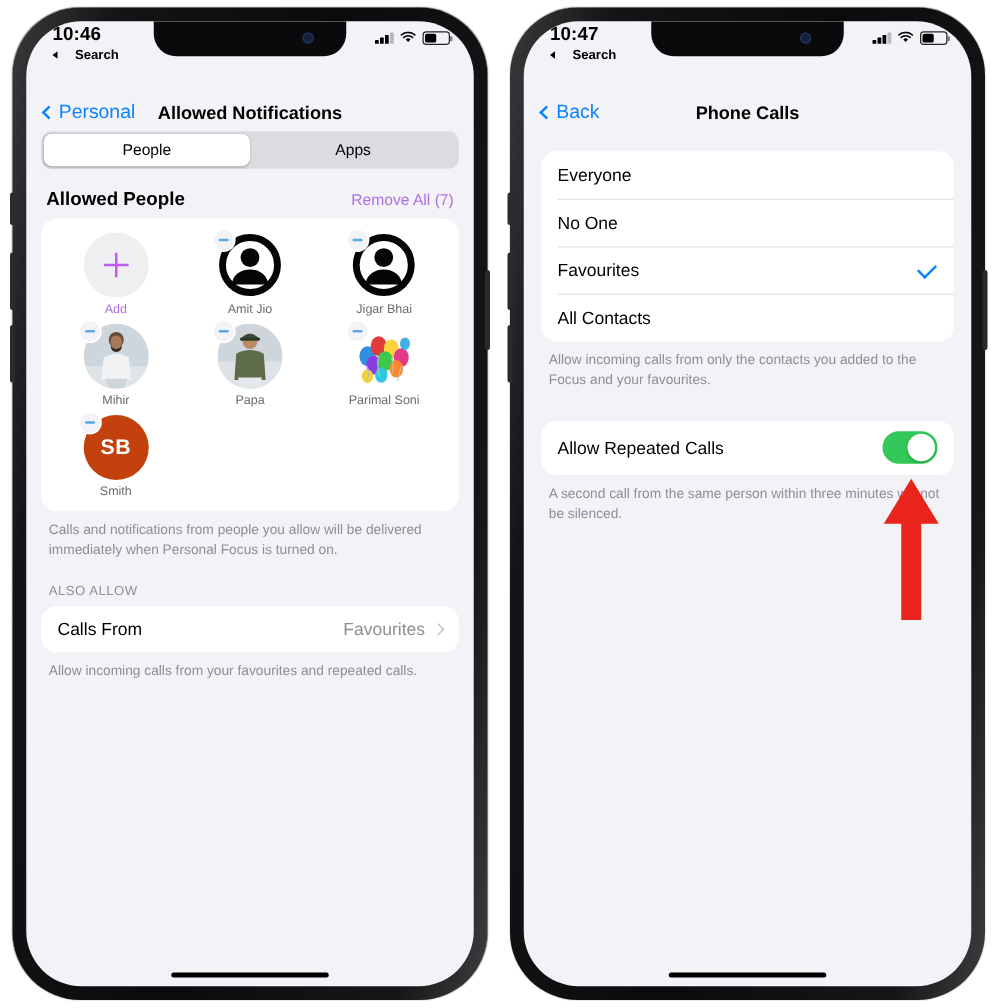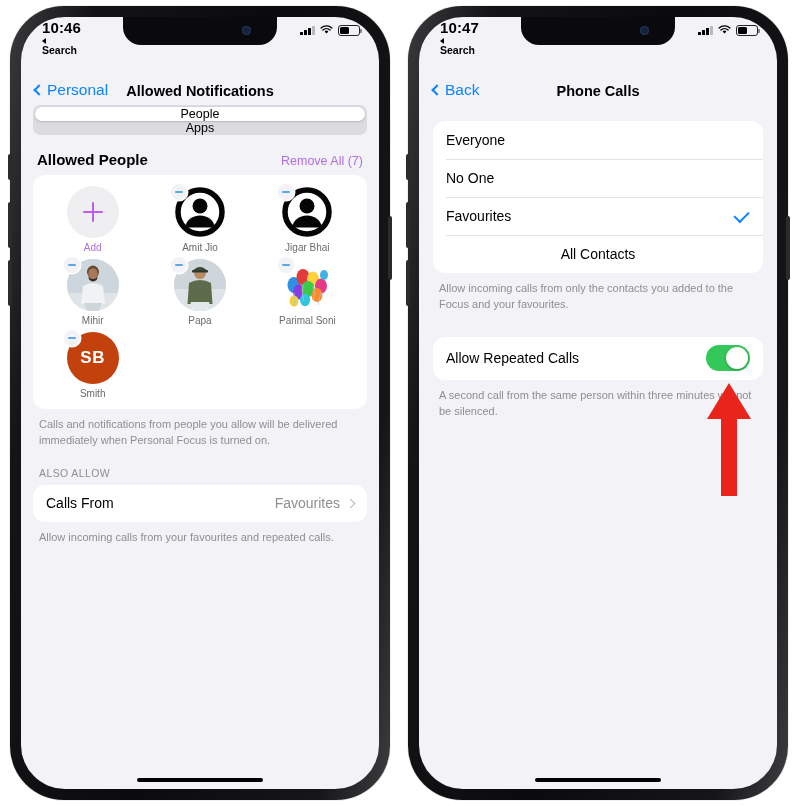--- a/index.html
+++ b/index.html
@@ -64,21 +64,21 @@
     position: relative; height: 44px; z-index: 20;
     padding: 3px 20px 0 20px;
   }
   .sb-time {
     position:absolute; left: 21px; top: 2px;
     font-size: 15px; font-weight: 700; color:#000; letter-spacing:.1px;
   }
   .sb-search {
     position:absolute; left: 21px; top: 21px;
     font-size: 10.5px; font-weight: 700; color:#000;
-    display:flex; align-items:flex-start; gap:0;flex-direction:column;
+    display:flex; align-items:center; gap:14px;
   }
   .sb-search .tri {
     width:0;height:0;border-top:3.5px solid transparent;border-bottom:3.5px solid transparent;
     border-right:4.5px solid #000; display:inline-block;
   }
   .sb-right {
     position:absolute; right: 19px; top: 8px;
     display:flex; align-items:center; gap:5px;
   }
   .sig { display:flex; align-items:flex-end; gap:1.5px; height:10px; }
@@ -114,21 +114,21 @@
     position:absolute; left:0; right:0; text-align:center;
     font-size:14.5px; font-weight:700; color:#000; pointer-events:none;
   }
 
   
   .content { padding: 0 12px; }
 
   
   .segmented {
     display:flex; background:#dcdce0; border-radius:8px; padding:2px;
-    margin: 6px 0 4px 0; height: 30px; flex-direction: column;
+    margin: 6px 0 4px 0; height: 30px;
   }
   .seg {
     flex:1; display:flex; align-items:center; justify-content:center;
     font-size:12.5px; color:#000; border-radius:6.5px; cursor:pointer;
   }
   .seg.active { background:#fff; box-shadow:0 1px 2px rgba(0,0,0,.16), 0 0 1px rgba(0,0,0,.12); font-weight:500; }
 
   
   .sect-head {
     display:flex; align-items:baseline; justify-content:space-between;
@@ -482,21 +482,21 @@
           <div class="row" style="height:38px;">
             <span class="row-label">Everyone</span>
           </div>
           <div class="row" style="height:38px;">
             <span class="row-label">No One</span>
           </div>
           <div class="row" style="height:38px;">
             <span class="row-label">Favourites</span>
             <span class="check"></span>
           </div>
-          <div class="row" style="height:38px;justify-content:center;">
+          <div class="row" style="height:38px;">
             <span class="row-label">All Contacts</span>
           </div>
         </div>
 
         <div class="footnote">Allow incoming calls from only the contacts you added to the Focus and your favourites.</div>
 
         <div class="list" style="margin-top:24px;">
           <div class="row" style="height:43px;">
             <span class="row-label" style="font-weight:500;">Allow Repeated Calls</span>
             <span class="toggle">

